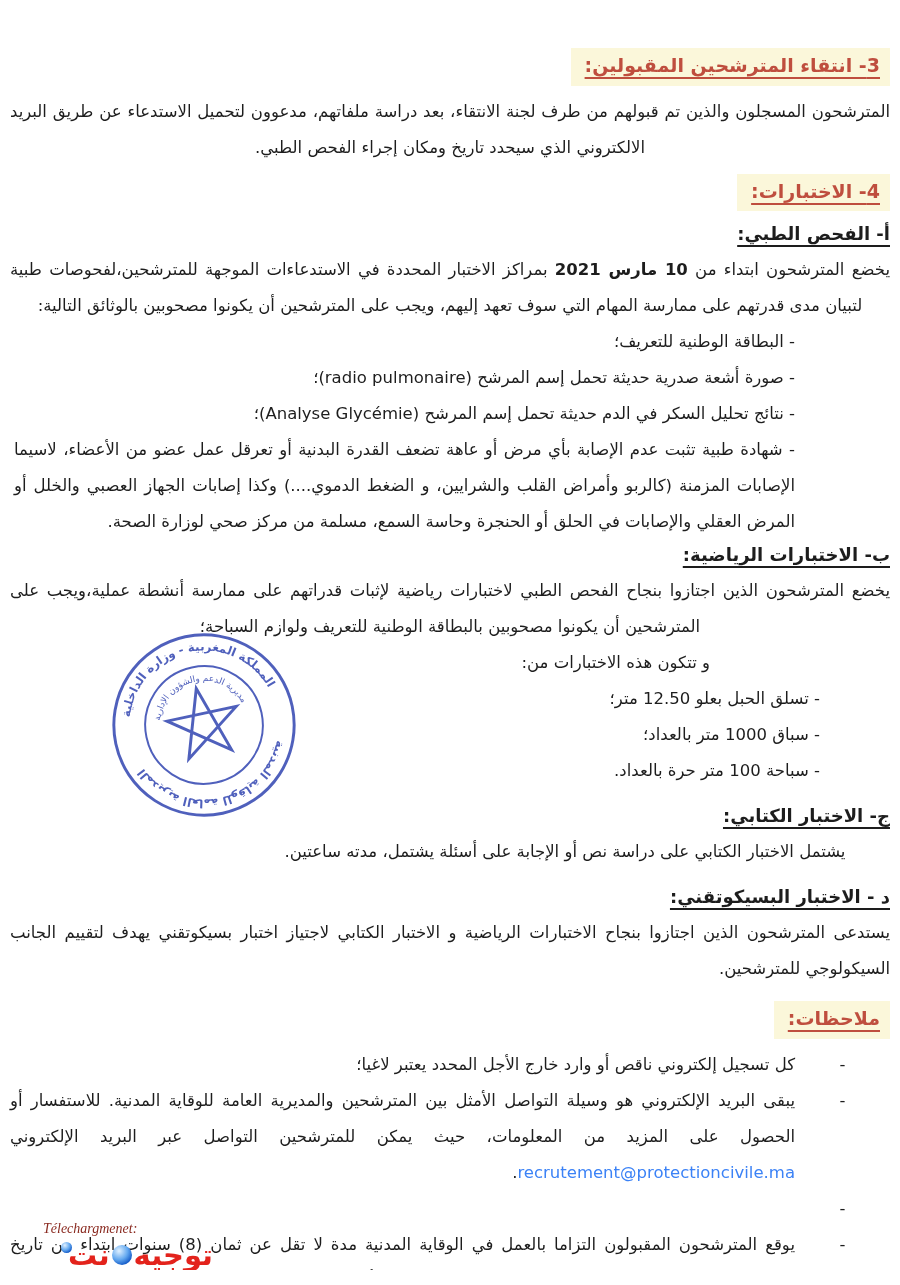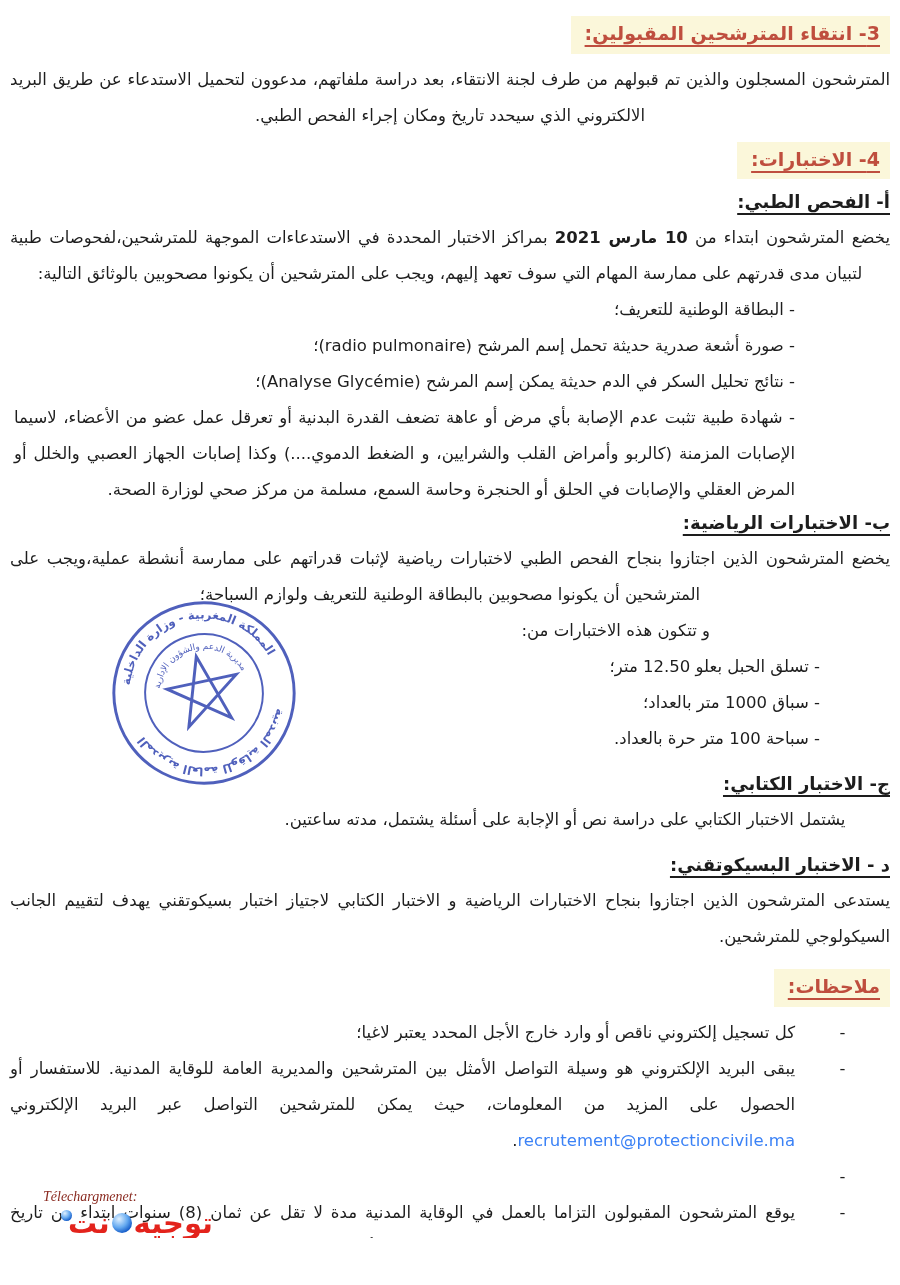--- a/index.html
+++ b/index.html
@@ -1,19 +1,19 @@
 <!DOCTYPE html>
 <html lang="ar"><head>
 <meta charset="utf-8">
 <style>
   html,body { margin:0; padding:0; background:#ffffff; }
   body { width:900px; height:1285px; font-family:"DejaVu Sans",sans-serif; color:#1d1d1d; }
   .page { position:relative; width:900px; height:1238px; box-sizing:border-box;
           padding:16px 10px 0 10px; direction:rtl; font-size:16.5px; line-height:36px;
-          overflow:hidden; background:#ffffff; }
+          overflow:hidden; background:#ffffff;margin-top:32px; }
 
   
   .sec-head { margin:0 0 8px 0; }
   .sec-head .hl { display:inline-block; background:#fbf7da; color:#bf4e3e; font-weight:bold;
                   font-size:19px; line-height:1.5; padding:3px 10px 6px 14px;
                   text-decoration:underline; text-underline-offset:5px;
                   text-decoration-thickness:1.5px; }
 
   
   .sub-head { font-weight:bold; font-size:18px; line-height:29px; margin:0 0 4px 0; }
@@ -73,21 +73,21 @@
     <span class="hl">4- الاختبارات:</span>
   </div>
 
   <div class="sub-head">
     <span>أ- الفحص الطبي:</span>
   </div>
   <p class="just-center"><span>يخضع المترشحون ابتداء من </span><b>10 مارس 2021</b><span> بمراكز الاختبار المحددة في الاستدعاءات الموجهة للمترشحين،لفحوصات طبية لتبيان مدى قدرتهم على ممارسة المهام التي سوف تعهد إليهم، ويجب على المترشحين أن يكونوا مصحوبين بالوثائق التالية:</span></p>
   <div>
     <p class="doc-item">- البطاقة الوطنية للتعريف؛</p>
     <p class="doc-item">- صورة أشعة صدرية حديثة تحمل إسم المرشح (radio pulmonaire)؛</p>
-    <p class="doc-item">- نتائج تحليل السكر في الدم حديثة يمكن إسم المرشح (Analyse Glycémie)؛</p>
+    <p class="doc-item">- نتائج تحليل السكر في الدم حديثة تحمل إسم المرشح (Analyse Glycémie)؛</p>
     <p class="doc-item">- شهادة طبية تثبت عدم الإصابة بأي مرض أو عاهة تضعف القدرة البدنية أو تعرقل عمل عضو من الأعضاء، لاسيما الإصابات المزمنة (كالربو وأمراض القلب والشرايين، و الضغط الدموي....) وكذا إصابات الجهاز العصبي والخلل أو المرض العقلي والإصابات في الحلق أو الحنجرة وحاسة السمع، مسلمة من مركز صحي لوزارة الصحة.</p>
   </div>
 
   <div class="sub-head">
     <span>ب- الاختبارات الرياضية:</span>
   </div>
   <p class="just-center">يخضع المترشحون الذين اجتازوا بنجاح الفحص الطبي لاختبارات رياضية لإثبات قدراتهم على ممارسة أنشطة عملية،ويجب على المترشحين أن يكونوا مصحوبين بالبطاقة الوطنية للتعريف ولوازم السباحة؛</p>
   <p class="tests-intro">و تتكون هذه الاختبارات من:</p>
   <div>
     <p class="test-item">- تسلق الحبل بعلو 12.50 متر؛</p>

